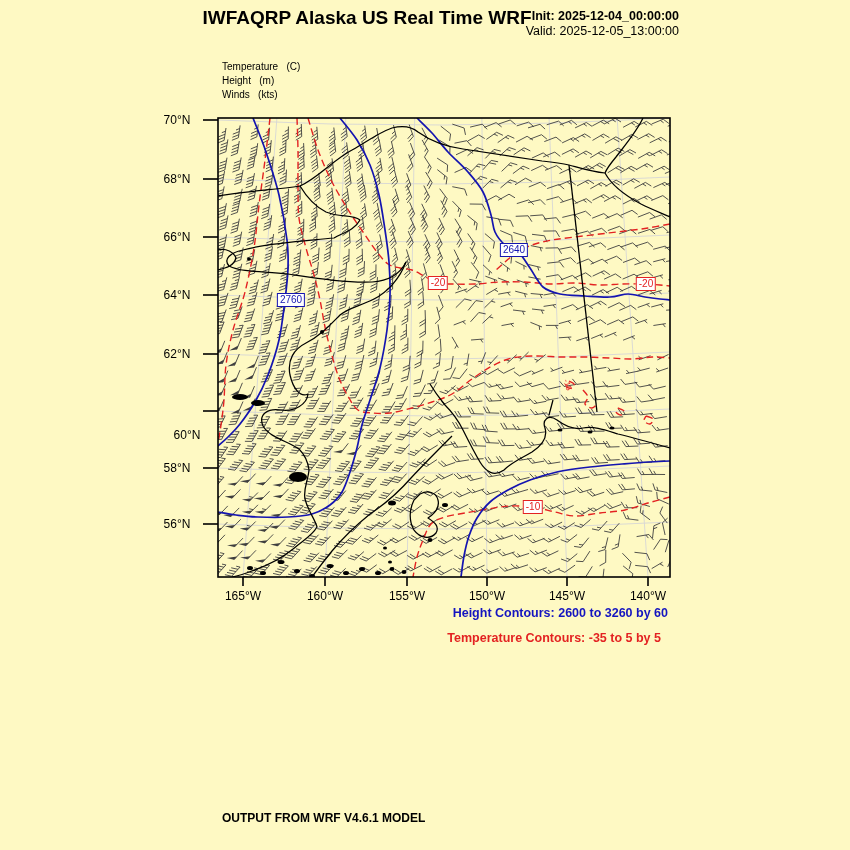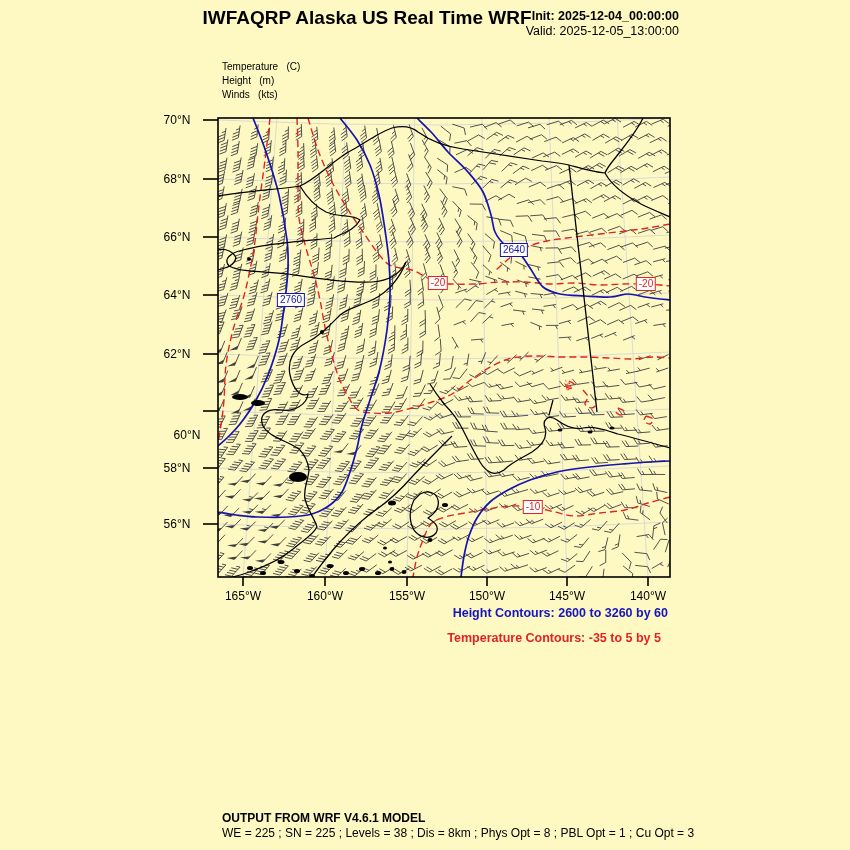--- a/index.html
+++ b/index.html
@@ -132,21 +132,20 @@
   <div id="valid-line" class="abs">Valid: 2025-12-05_13:00:00</div>
 
   <div class="abs legend-line" style="top:61px">Temperature   (C)</div>
   <div class="abs legend-line" style="top:75px">Height   (m)</div>
   <div class="abs legend-line" style="top:89px">Winds   (kts)</div>
 
   <div id="caption-height" class="abs" style="color: rgb(20, 20, 192);">Height Contours: 2600 to 3260 by 60</div>
   <div id="caption-temp" class="abs" style="color: rgb(227, 34, 34);">Temperature Contours: -35 to 5 by 5</div>
 
   <div id="footer1" class="abs">OUTPUT FROM WRF V4.6.1 MODEL</div>
-  <div id="footer2" class="abs">WE = 225 ; SN = 225 ; Levels = 38 ; Dis = 8km ; Phys Opt = 8 ; PBL Opt = 1 ; Cu Opt = 3</div>
 
   <div id="dyn-labels">
       <div class="abs lat-label" style="left: 154px; top: 113px;">70°N</div>
       <div class="abs lat-label" style="left: 154px; top: 172px;">68°N</div>
       <div class="abs lat-label" style="left: 154px; top: 230px;">66°N</div>
       <div class="abs lat-label" style="left: 154px; top: 288px;">64°N</div>
       <div class="abs lat-label" style="left: 154px; top: 347px;">62°N</div>
       <div class="abs lat-label" style="left: 164px; top: 404px; margin-top: 24px;">60°N</div>
       <div class="abs lat-label" style="left: 154px; top: 461px;">58°N</div>
       <div class="abs lat-label" style="left: 154px; top: 517px;">56°N</div>

